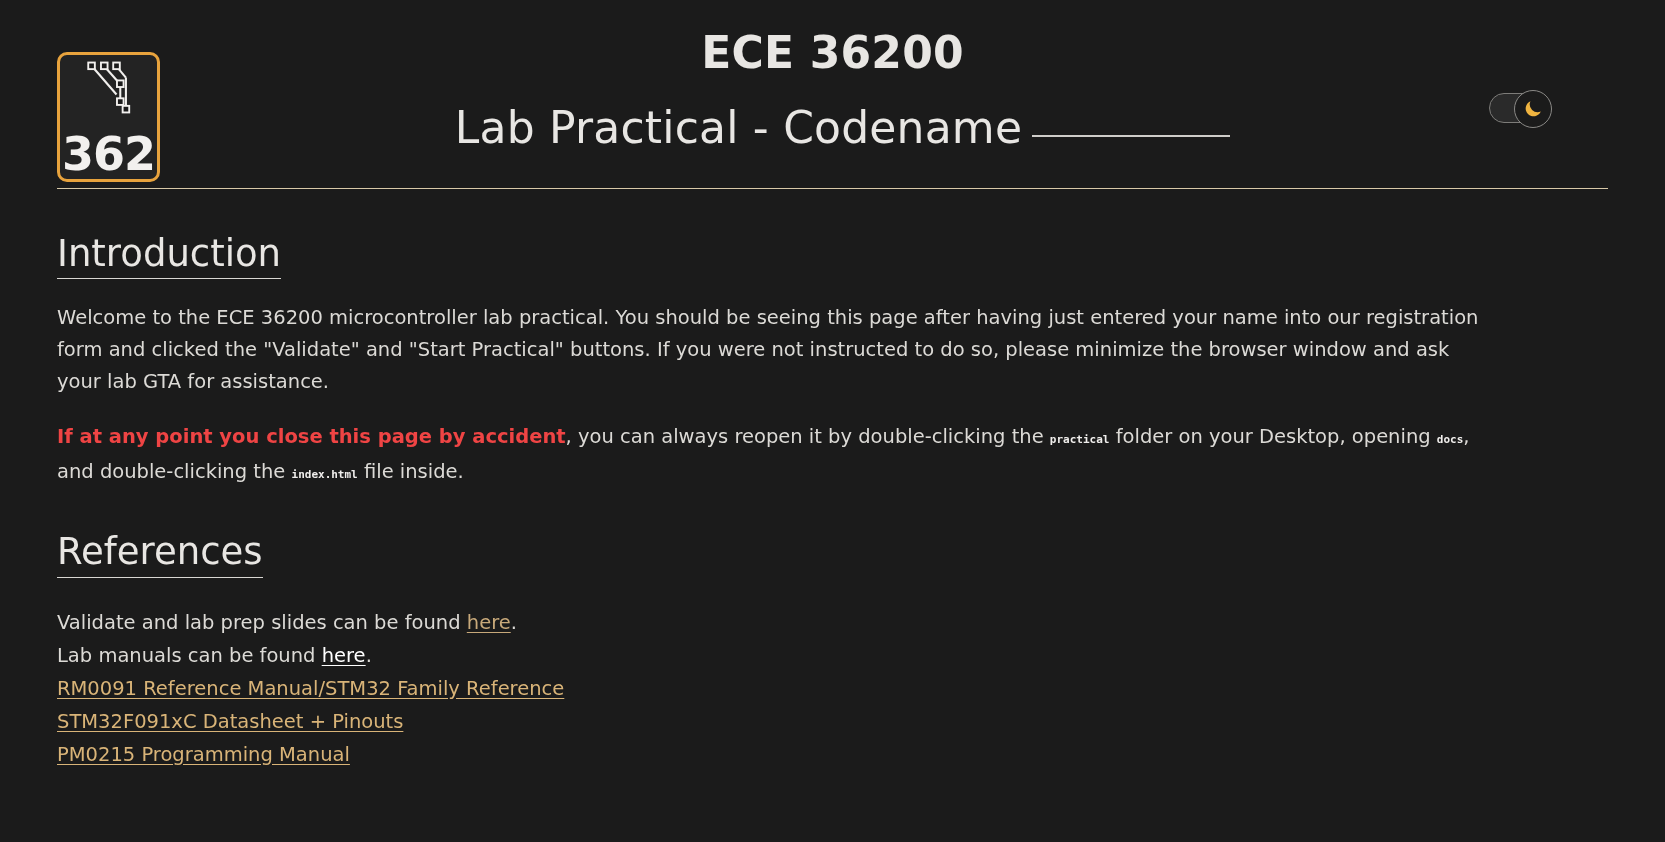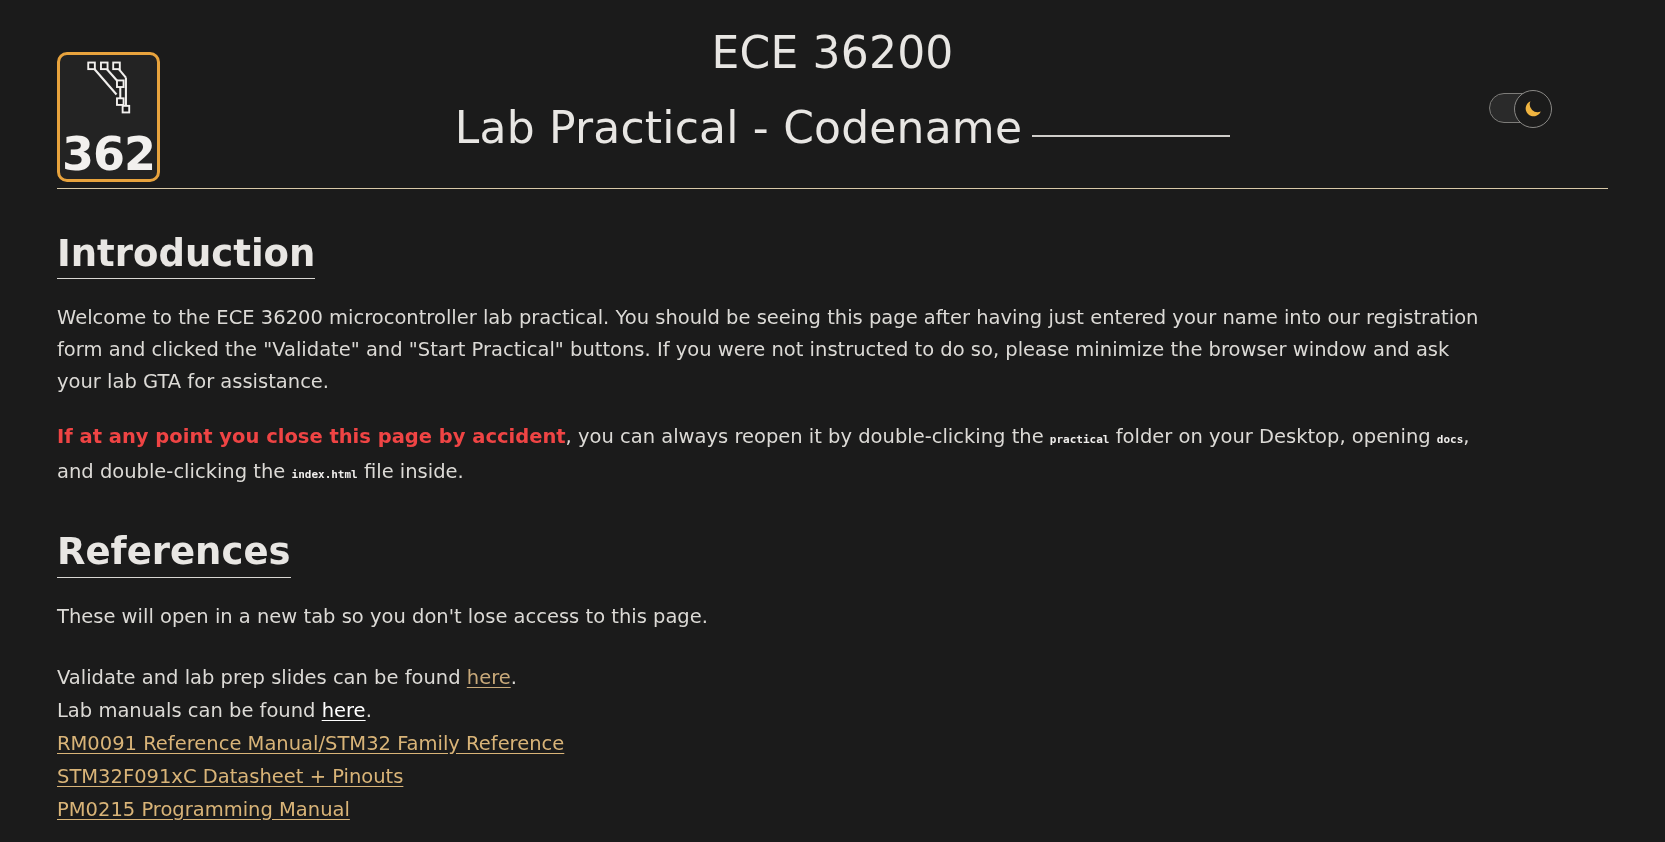--- a/index.html
+++ b/index.html
@@ -59,21 +59,21 @@
 
   .title-block {
     position: absolute;
     left: 0; right: 0;
     top: 28px;
     text-align: center;
     pointer-events: none;
   }
   .title-line1 {
     font-size: 44px;
-    font-weight: 400;
+    font-weight: 700;
     color: #e8e6e3;
     line-height: 1.15;
     letter-spacing: 0.2px;
   }
   .title-line2 {
     font-size: 44px;
     font-weight: 400;
     color: #e8e6e3;
     line-height: 1.15;
     margin-top: 24px;
@@ -117,21 +117,21 @@
     border: none;
     border-top: 1.5px solid #d8c9a8;
     margin: 8px 0 0 0;
   }
 
   
   .content { padding-top: 4px; }
 
   h2.section-heading {
     font-size: 37px;
-    font-weight: 700;
+    font-weight: 400;
     color: #e8e6e3;
     margin: 38px 0 0 0;
     display: inline-block;
     border-bottom: 1.5px solid #d9d7d3;
     line-height: 1.25;
     padding-bottom: 1px;
   }
 
   p.body-text {
     font-size: 19.5px;
@@ -217,21 +217,20 @@
     <h2 class="section-heading">Introduction</h2>
 
     <p class="body-text">Welcome to the ECE 36200 microcontroller lab practical. You should be seeing this page after having just entered your name into our registration form and clicked the "Validate" and "Start Practical" buttons. If you were not instructed to do so, please minimize the browser window and ask your lab GTA for assistance.</p>
 
     <p class="body-text">
       <b>If at any point you close this page by accident</b><span>, you can always reopen it by double-clicking the </span><code>practical</code><span> folder on your Desktop, opening </span><code>docs</code><span>, and double-clicking the </span><code>index.html</code><span> file inside.</span>
     </p>
 
     <h2 class="section-heading">References</h2>
 
-    <p class="body-text ref-intro">These will open in a new tab so you don't lose access to this page.</p>
 
     <div class="links">
 
       <div class="link-line">
         <span>Validate and lab prep slides can be found </span><a class="link visited" href="#">here</a><span>.</span>
       </div>
 
       <div class="link-line">
         <span>Lab manuals can be found </span><a class="link" href="#">here</a><span>.</span>
       </div>

